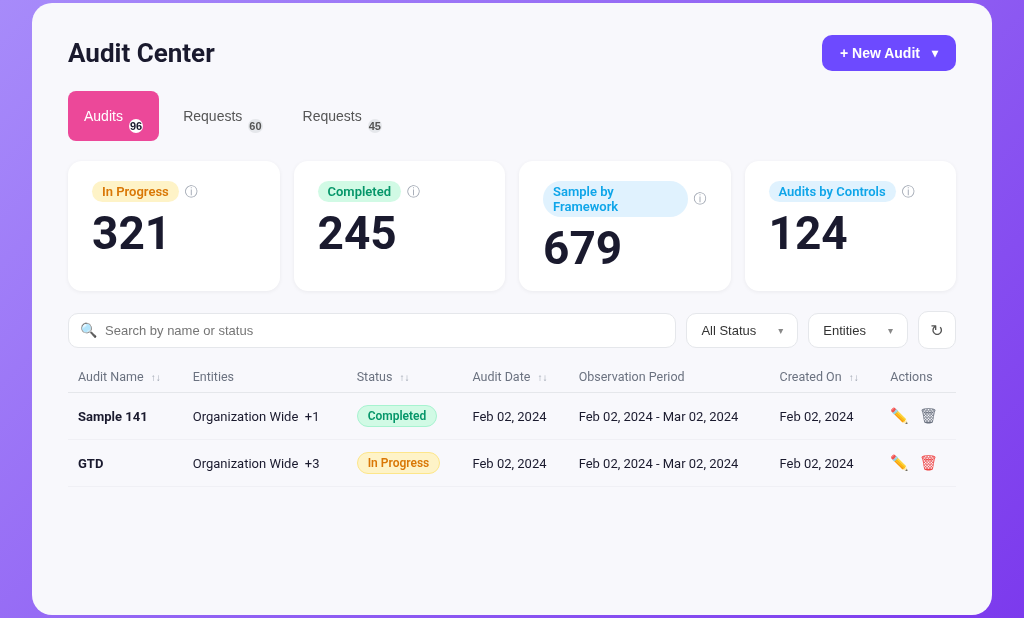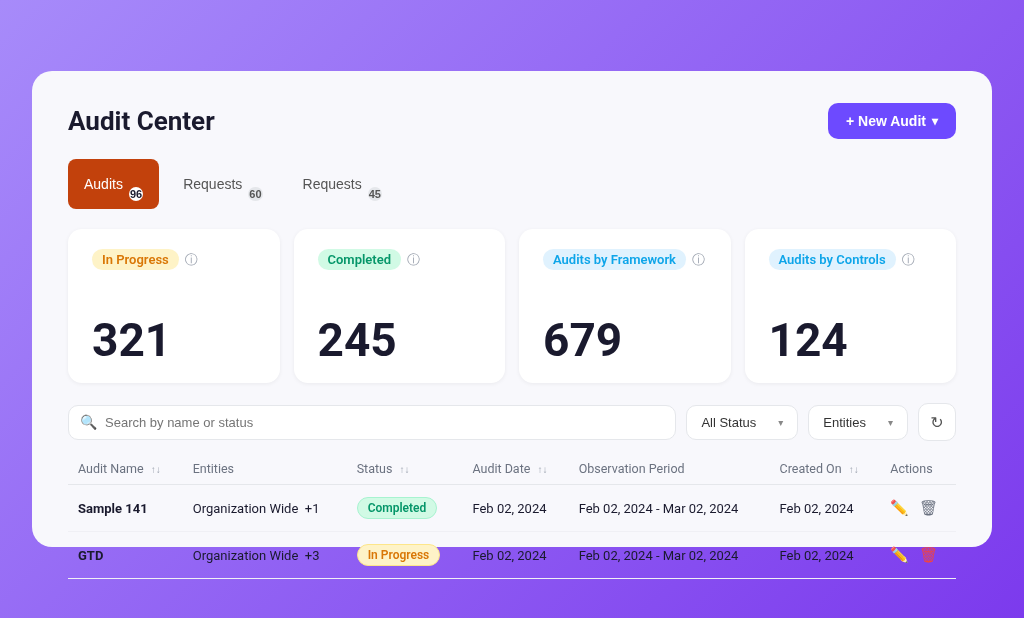--- a/index.html
+++ b/index.html
@@ -9,21 +9,21 @@
       width: 1024px;
       height: 618px;
       display: flex;
       align-items: center;
       justify-content: center;
     }
     .card {
       background: #f8f8fc;
       border-radius: 20px;
       width: 960px;
-      height: 476px;
+      height: 612px;
       padding: 32px 36px;
       display: flex;
       flex-direction: column;
       gap: 20px;
     }
     .header {
       display: flex;
       align-items: center;
       justify-content: space-between;
     }
@@ -36,21 +36,21 @@
       background: #6d4aff;
       color: #fff;
       border: none;
       border-radius: 10px;
       padding: 10px 18px;
       font-size: 14px;
       font-weight: 600;
       cursor: pointer;
       display: flex;
       align-items: center;
-      gap: 6px;
+      gap: 12px;
       justify-content: space-between;
     }
     .new-audit-btn .chevron { font-size: 12px; }
     .tabs {
       display: flex;
       gap: 8px;
       align-items: center;
     }
     .tab {
       display: flex;
@@ -59,21 +59,21 @@
       padding: 8px 16px;
       border-radius: 8px;
       font-size: 14px;
       font-weight: 500;
       cursor: pointer;
       border: none;
       background: transparent;
       color: #555;
     }
     .tab.active {
-      background: #c2410c;
+      background: #ec4899;
       color: #fff;
       justify-content: flex-end;
     }
     .tab .badge {
       background: #444;
       color: #fff;
       border-radius: 20px;
       padding: 1px 1px;
       font-size: 11px;
       font-weight: 600;
@@ -131,21 +131,20 @@
     .stat-info {
       color: #9ca3af;
       font-size: 13px;
       cursor: pointer;
     }
     .stat-value {
       font-size: 46px;
       font-weight: 700;
       color: #1a1a2e;
       line-height: 1;
-      margin-top: 39px;
     }
     .table-section {
       display: flex;
       flex-direction: column;
       gap: 12px;
       flex: 1;
     }
     .search-filter-row {
       display: flex;
       gap: 10px;
@@ -287,21 +286,21 @@
     </div>
     <div class="stat-card">
       <div class="stat-label-row">
         <span class="stat-label completed">Completed</span>
         <span class="stat-info">ⓘ</span>
       </div>
       <div class="stat-value">245</div>
     </div>
     <div class="stat-card">
       <div class="stat-label-row">
-        <span class="stat-label framework">Audits by Framework</span>
+        <span class="stat-label framework">Sample by Framework</span>
         <span class="stat-info">ⓘ</span>
       </div>
       <div class="stat-value">679</div>
     </div>
     <div class="stat-card">
       <div class="stat-label-row">
         <span class="stat-label controls">Audits by Controls</span>
         <span class="stat-info">ⓘ</span>
       </div>
       <div class="stat-value">124</div>

